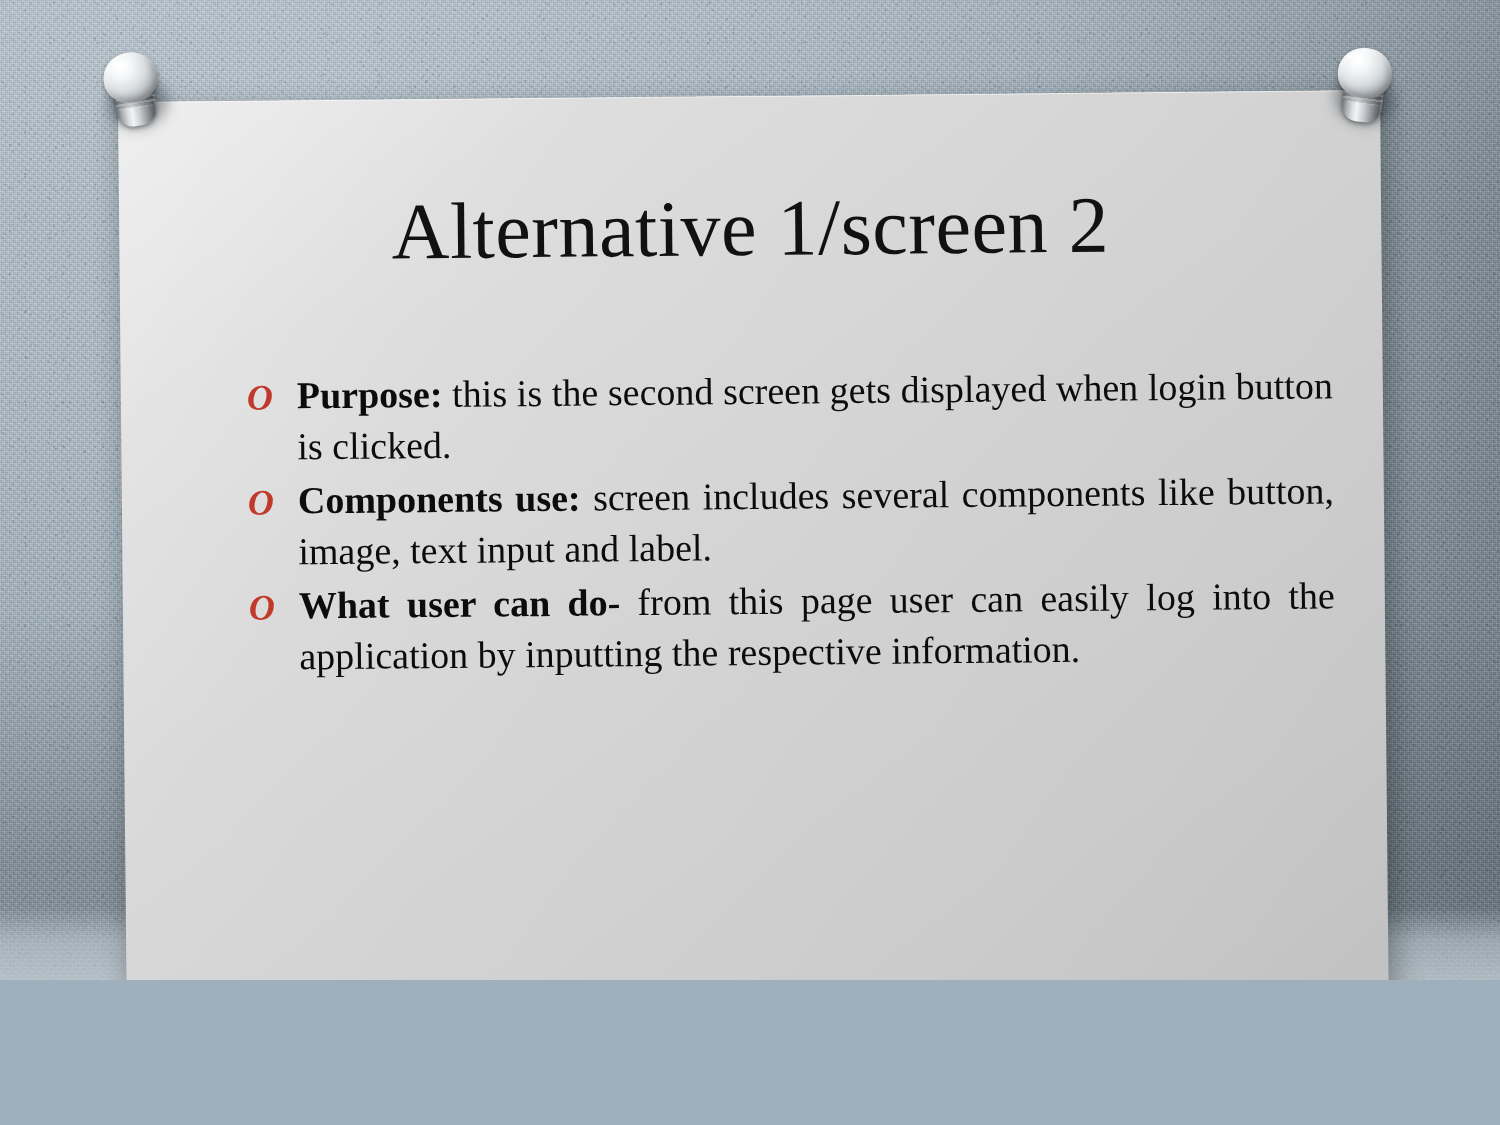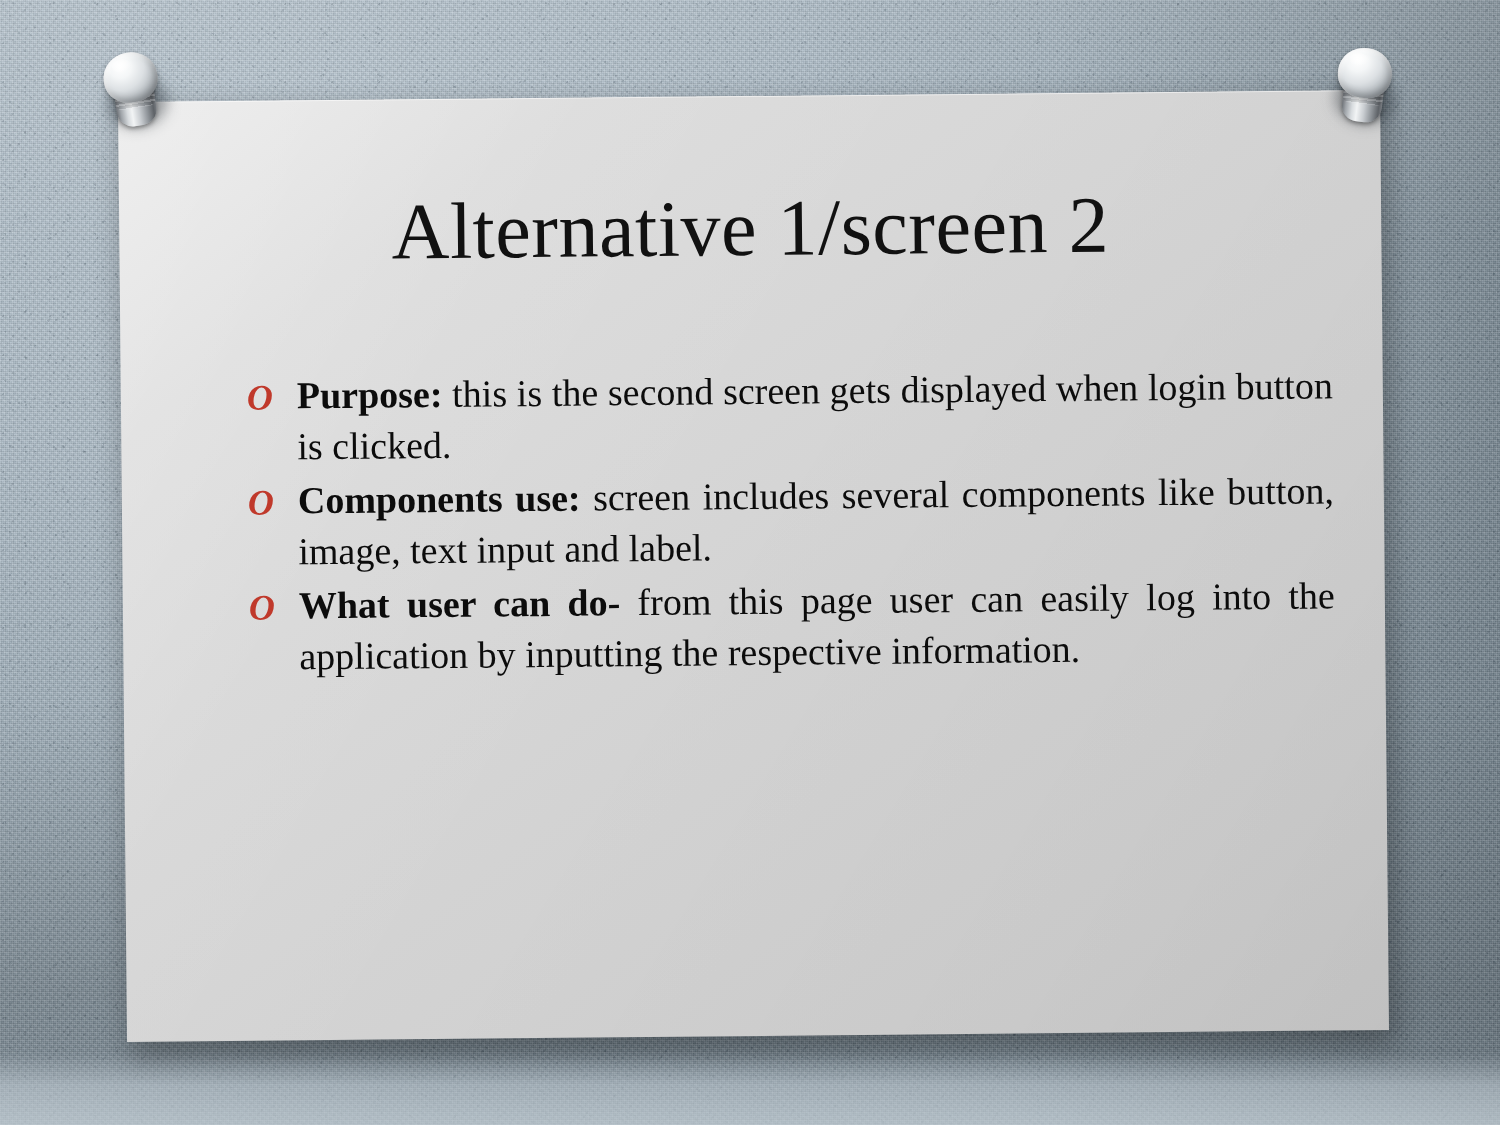--- a/index.html
+++ b/index.html
@@ -10,21 +10,21 @@
     overflow: hidden;
   }
   body {
     font-family: "Liberation Serif", "DejaVu Serif", serif;
     background: #9FB0BC;
   }
 
   #slide {
     position: relative;
     width: 1500px;
-    height: 1125px;
+    height: 980px;
     overflow: hidden;
   }
 
   
   .bg-base {
     position: absolute;
     inset: 0;
     background:
       radial-gradient(ellipse 1300px 900px at 22% 16%, #B2C1CC 0%, #A5B5C1 38%, #92A3AF 72%, #7E8F9B 100%);
   }

